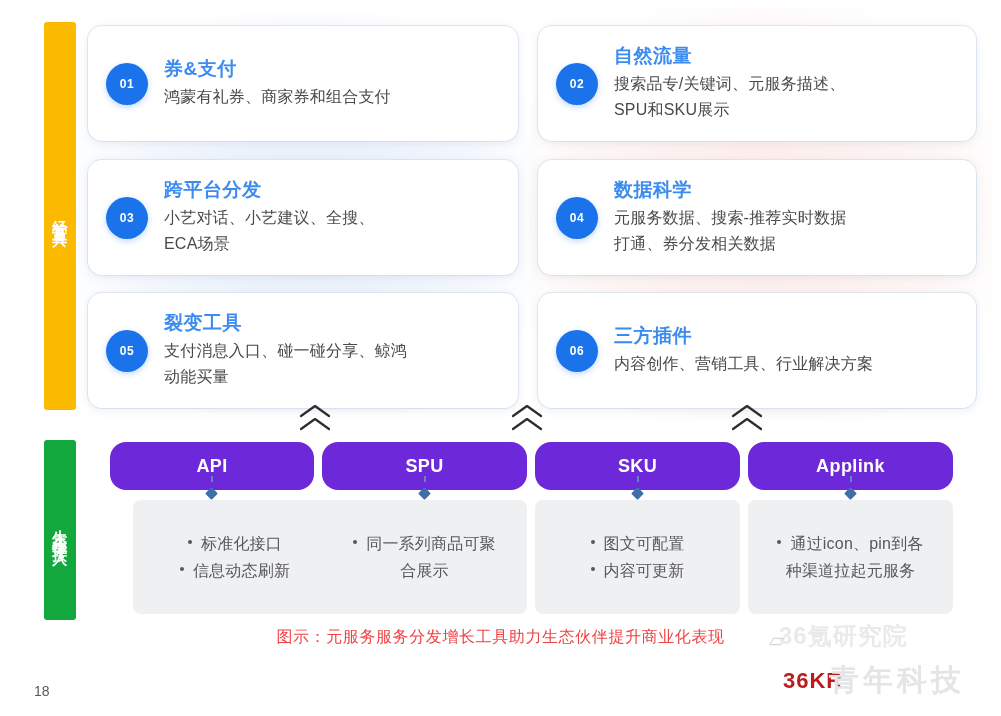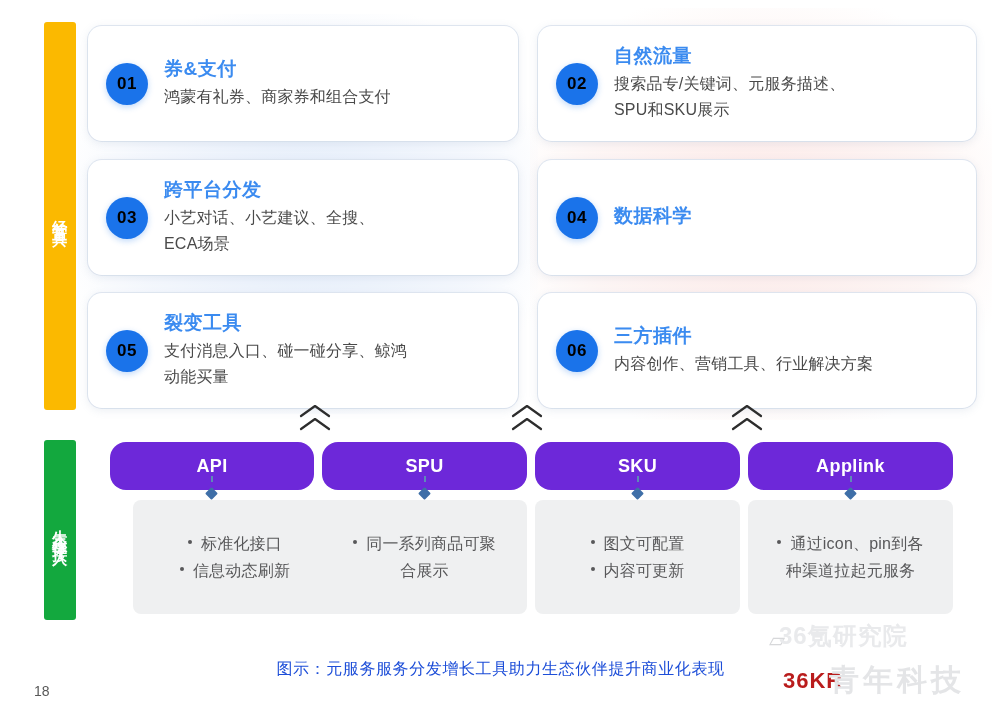--- a/index.html
+++ b/index.html
@@ -78,22 +78,22 @@
   .card.c3 { left: 88px;  top: 160px; width: 430px; height: 115px; }
   .card.c4 { left: 538px; top: 160px; width: 438px; height: 115px; }
   .card.c5 { left: 88px;  top: 293px; width: 430px; height: 115px; }
   .card.c6 { left: 538px; top: 293px; width: 438px; height: 115px; }
 
   .badge {
     flex: 0 0 auto;
     width: 42px; height: 42px;
     border-radius: 50%;
     background: #1a73ea;
-    color: #000000;
-    font-size: 17px;
+    color: #ffffff;
+    font-size: 12px;
     font-weight: 600;
     display: flex;
     align-items: center;
     justify-content: center;
     letter-spacing: .5px;
     box-shadow: 0 2px 6px rgba(26,115,234,.28);
   }
   .card-body {
     margin-left: 16px;
     padding-right: 10px;
@@ -203,24 +203,23 @@
     margin-right: 9px;
     position: relative;
     top: -3px;
   }
 
   
   .caption {
     position: absolute;
     left: 0; right: 0; top: 627px;
     text-align: center;
-    color: #1d4ed8;
+    color: #ef4444;
     font-size: 16px;
     letter-spacing: .6px;
-    margin-top: 32px;
   }
 
   
   .pagenum {
     position: absolute;
     left: 22px; top: 683px;
     color: #585858;
     font-size: 14px;
     margin-left: 12px;
   }
@@ -306,20 +305,22 @@
       <div class="card-title">跨平台分发</div>
       <div class="card-desc">小艺对话、小艺建议、全搜、
 ECA场景</div>
     </div>
   </div>
 
   <div class="card c4">
     <div class="badge">04</div>
     <div class="card-body">
       <div class="card-title">数据科学</div>
+      <div class="card-desc">元服务数据、搜索-推荐实时数据
+打通、券分发相关数据</div>
     </div>
   </div>
 
   <div class="card c5">
     <div class="badge">05</div>
     <div class="card-body">
       <div class="card-title">裂变工具</div>
       <div class="card-desc">支付消息入口、碰一碰分享、鲸鸿
 动能买量</div>
     </div>

